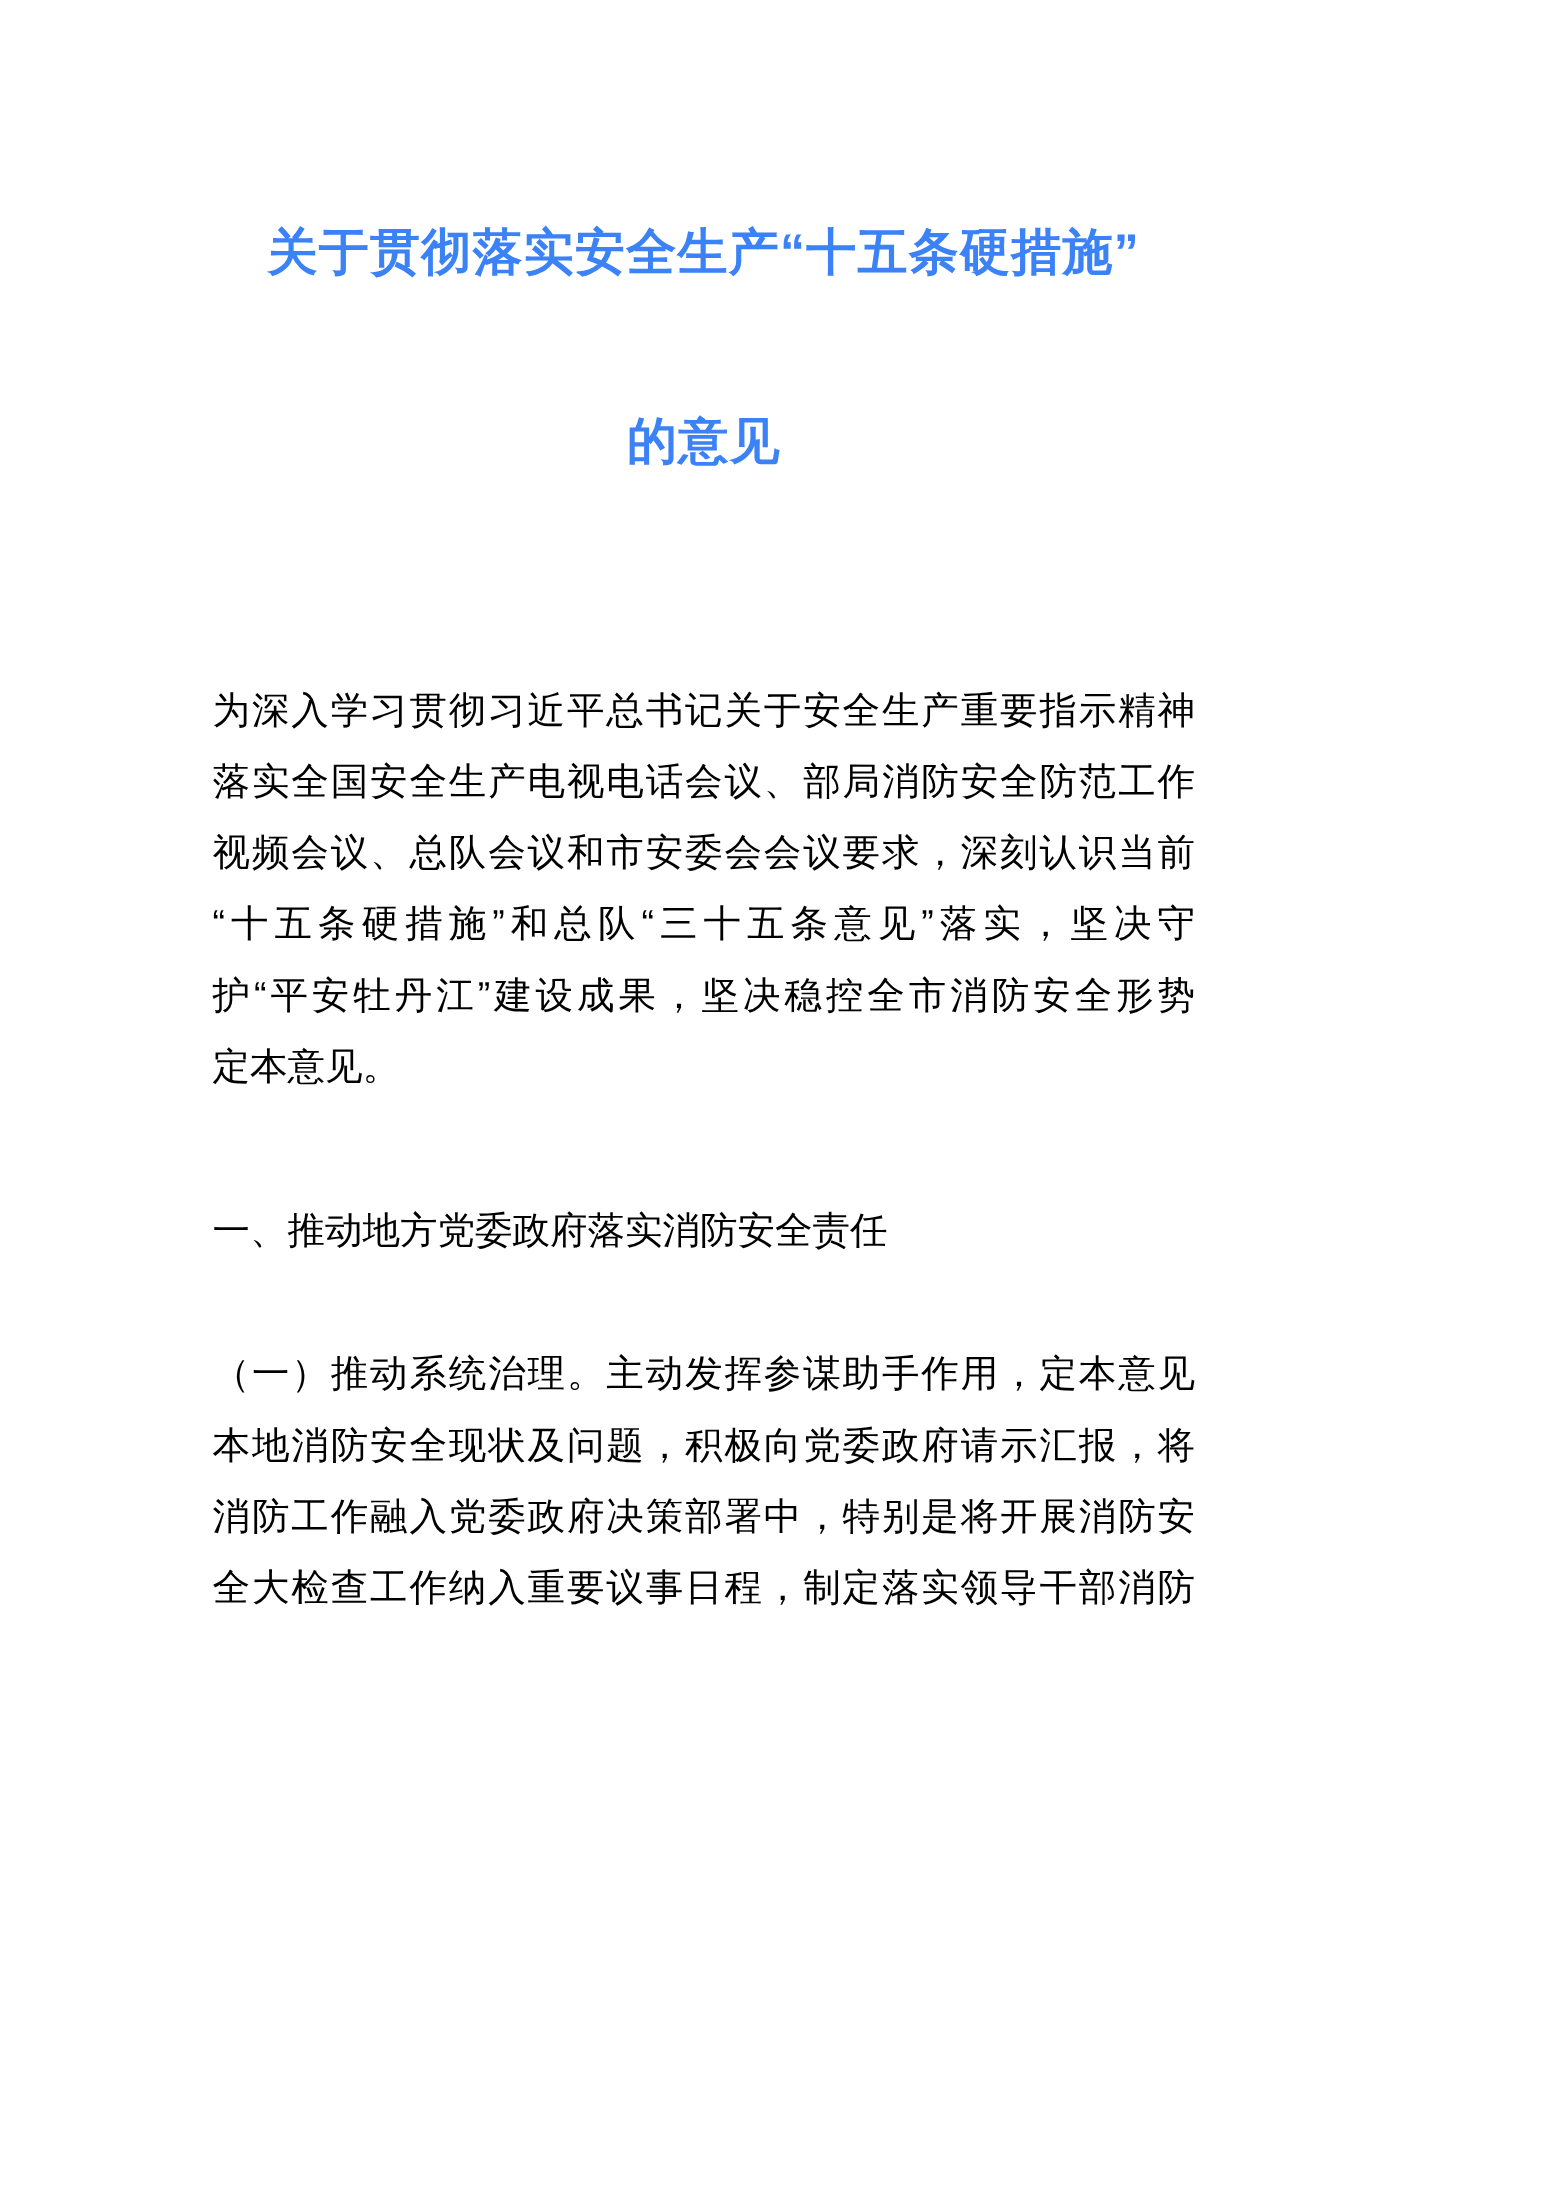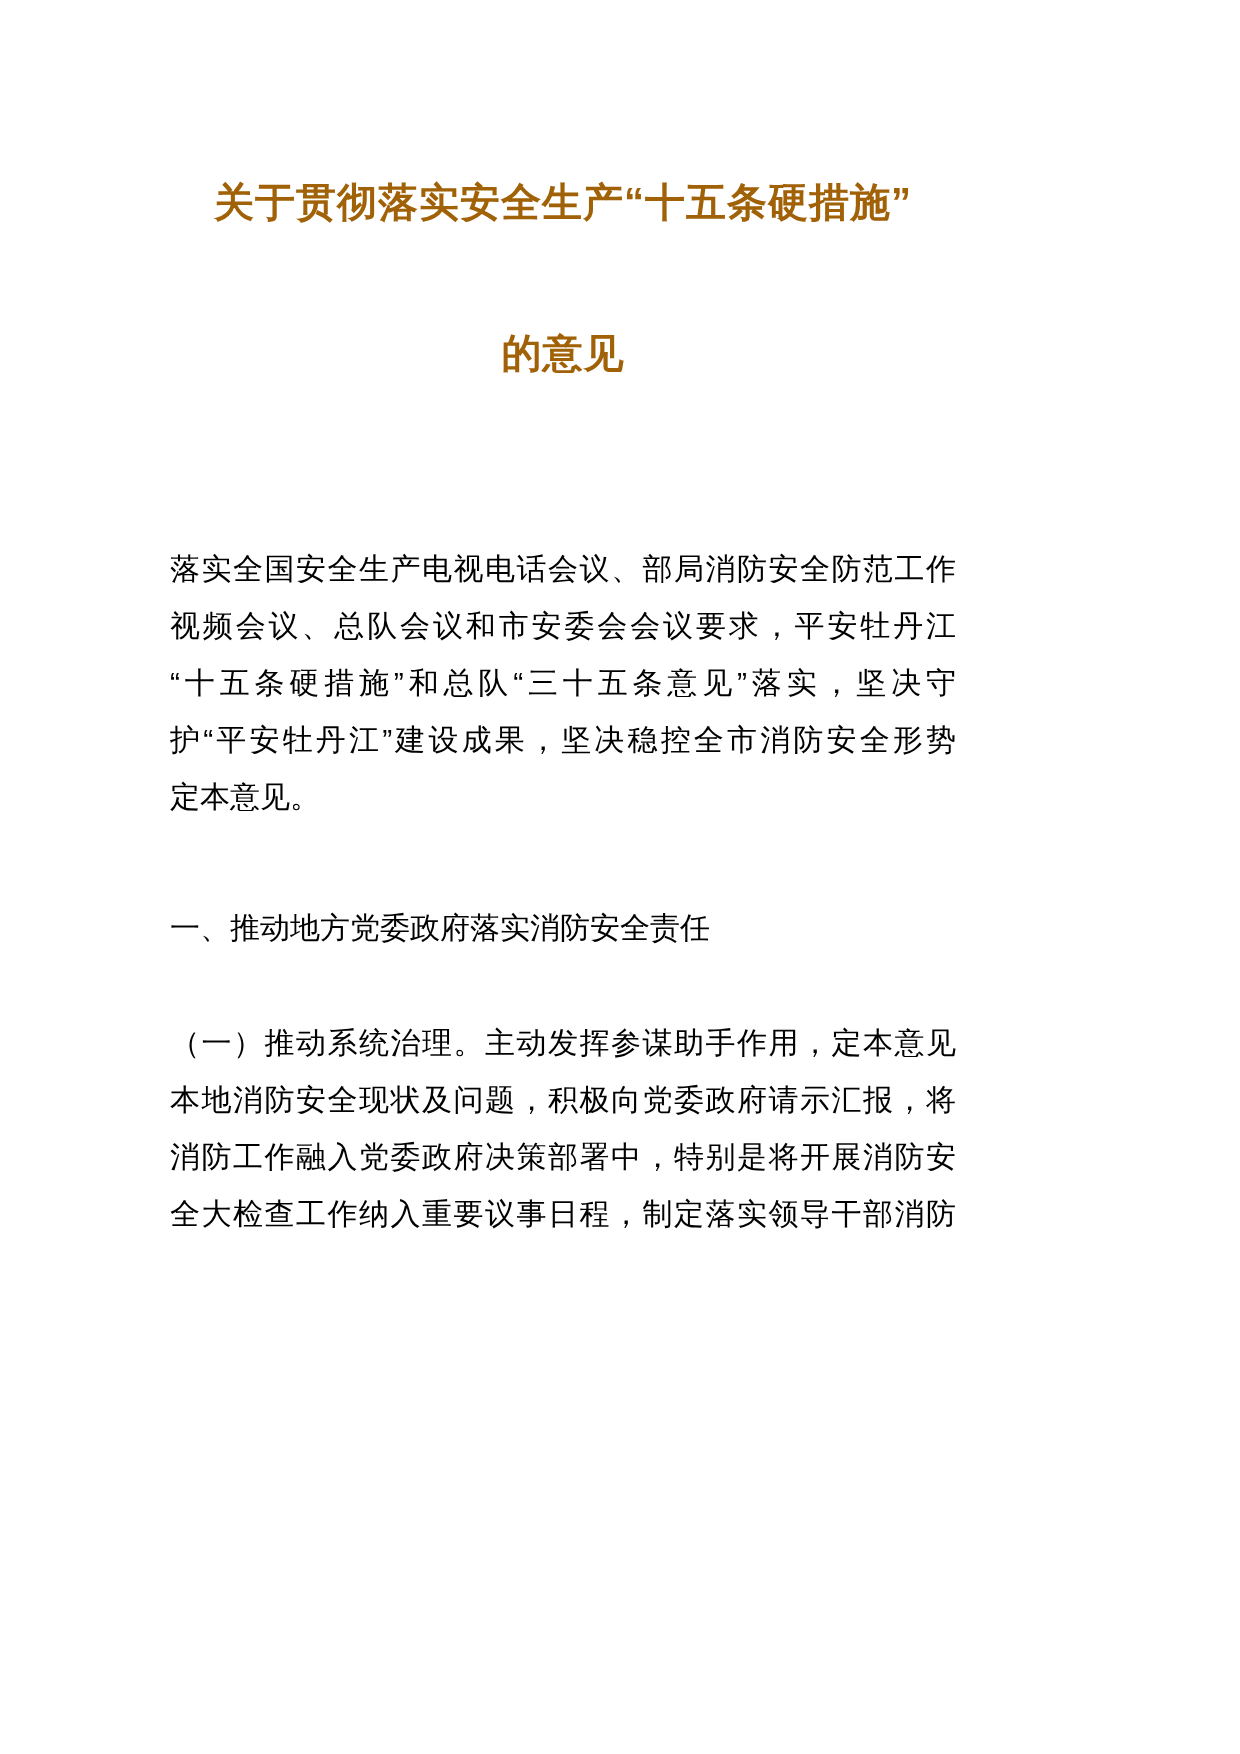--- a/index.html
+++ b/index.html
@@ -24,21 +24,21 @@
     top: 0;
     width: 786px;
   }
 
   .title-line {
     font-size: 40px;
     font-weight: bold;
     line-height: 60px;
     text-align: center;
     letter-spacing: 1px;
-    color: #a16207;
+    color: #3b82f6;
   }
 
   .title-line-1 { margin-top: 172px; }
   .title-line-2 { margin-top: 91px; }
 
   .para, .heading {
     font-size: 30px;
     line-height: 57px;
     font-weight: normal;
     color: #000000;
@@ -65,22 +65,23 @@
 <body>
 
 <div class="page">
   <div class="content">
 
     <h1 class="title-line title-line-1">关于贯彻落实安全生产“十五条硬措施”</h1>
 
     <h1 class="title-line title-line-2">的意见</h1>
 
     <p class="para para-1">
+      <span class="line">为深入学习贯彻习近平总书记关于安全生产重要指示精神</span>
       <span class="line">落实全国安全生产电视电话会议、部局消防安全防范工作</span>
-      <span class="line">视频会议、总队会议和市安委会会议要求，平安牡丹江</span>
+      <span class="line">视频会议、总队会议和市安委会会议要求，深刻认识当前</span>
       <span class="line">“十五条硬措施”和总队“三十五条意见”落实，坚决守</span>
       <span class="line">护“平安牡丹江”建设成果，坚决稳控全市消防安全形势</span>
       <span class="line last">定本意见。</span>
     </p>
 
     <p class="heading heading-1">一、推动地方党委政府落实消防安全责任</p>
 
     <p class="para para-2">
       <span class="line">（一）推动系统治理。主动发挥参谋助手作用，定本意见</span>
       <span class="line">本地消防安全现状及问题，积极向党委政府请示汇报，将</span>

